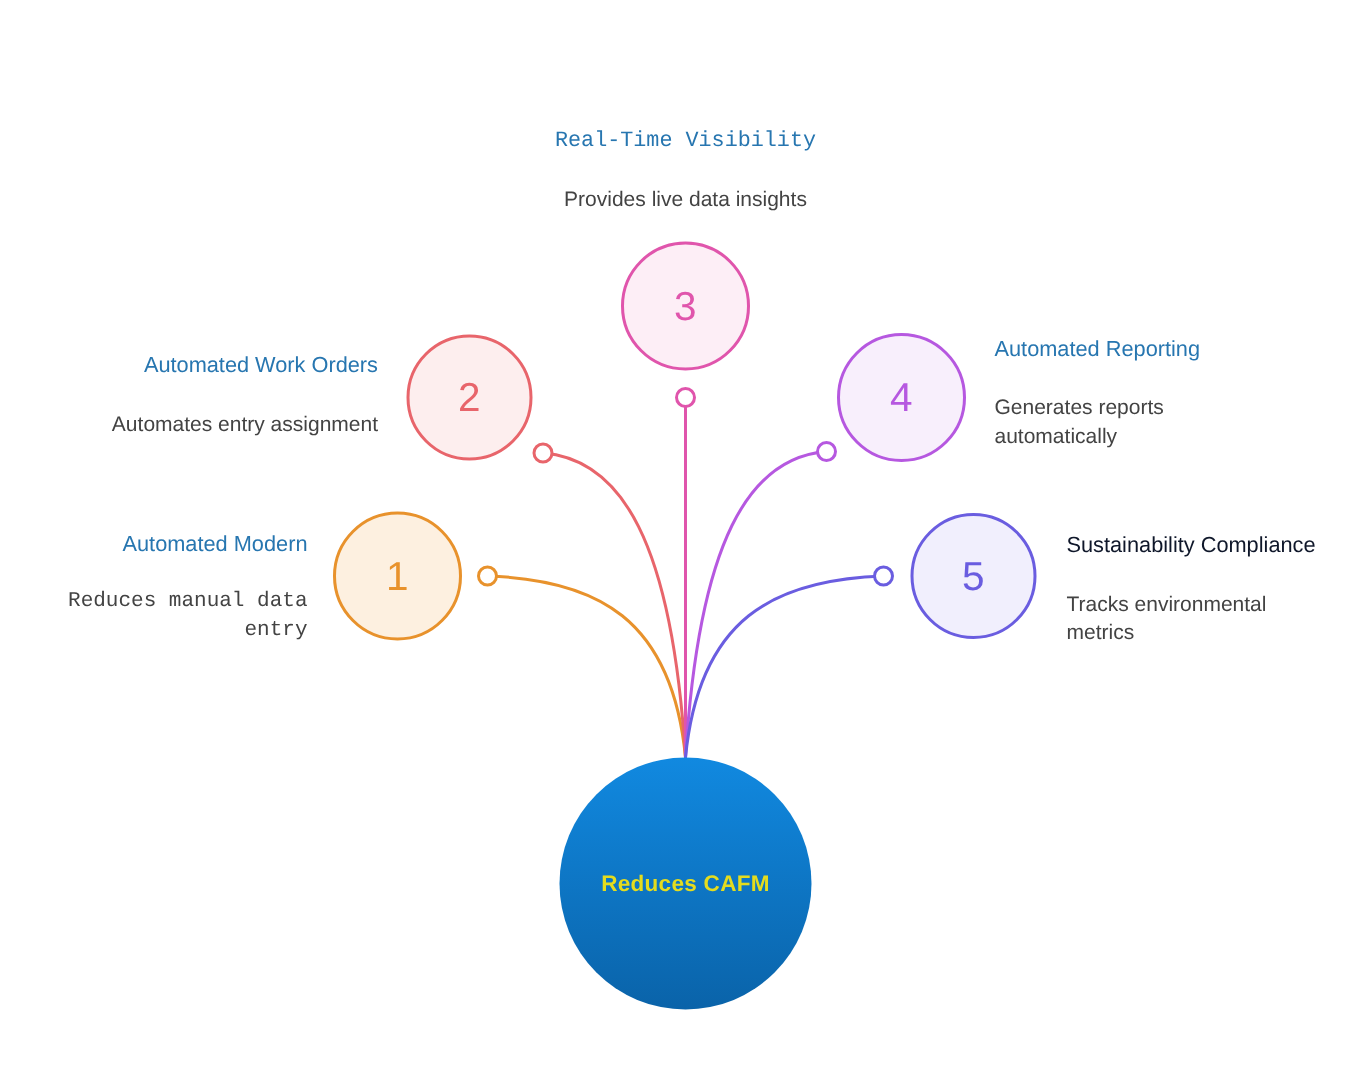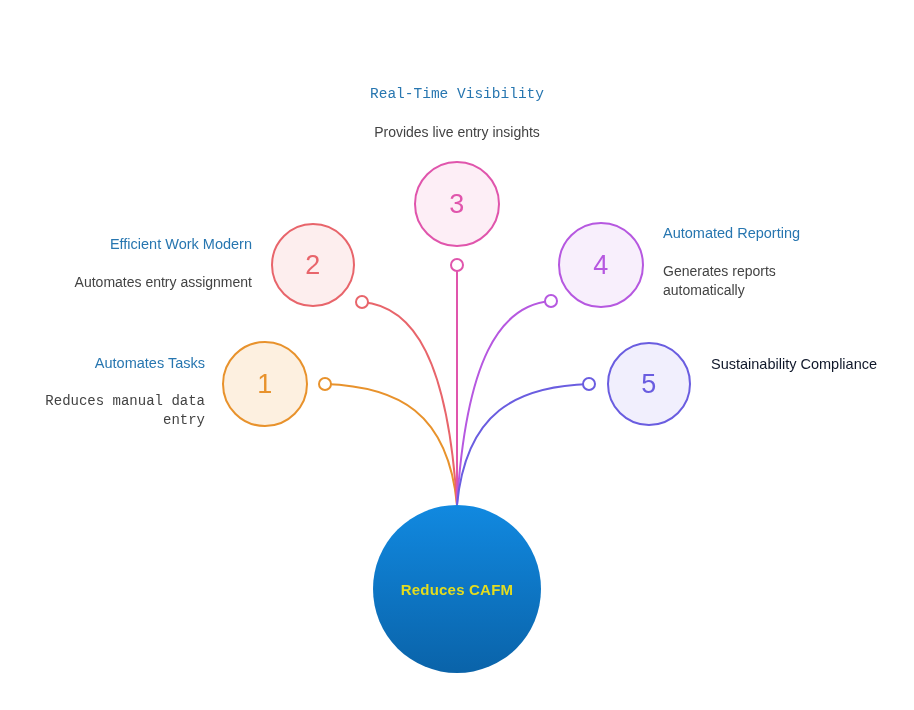--- a/index.html
+++ b/index.html
@@ -129,33 +129,34 @@
       </div>
       <div class="node-circle" style="left: 558px; top: 222px; width: 86px; height: 86px; border-color: rgb(182, 88, 224); background: rgb(248, 239, 252);">
         <span class="node-number" style="color: rgb(182, 88, 224);">4</span>
       </div>
       <div class="node-circle" style="left: 607px; top: 342px; width: 84px; height: 84px; border-color: rgb(106, 93, 224); background: rgb(241, 239, 253);">
         <span class="node-number" style="color: rgb(106, 93, 224);">5</span>
       </div>
     </div>
   <div id="labels-layer">
       <div class="label-block label-left label-wrap" style="left: 20px; top: 355px; width: 185px;">
-        <div class="label-title" style="color: rgb(39, 118, 176);">Automates Tasks</div>
+        <div class="label-title" style="color: rgb(39, 118, 176);">Automated Modern</div>
         <div class="label-desc" style="color: rgb(67, 67, 67); font-family: Liberation Mono, monospace;">Reduces manual data entry</div>
       </div>
       <div class="label-block label-left label-wrap" style="left: 55px; top: 236px; width: 197px;">
-        <div class="label-title" style="color: rgb(39, 118, 176);">Efficient Work Modern</div>
+        <div class="label-title" style="color: rgb(39, 118, 176);">Automated Work Orders</div>
         <div class="label-desc" style="color: rgb(67, 67, 67);">Automates entry assignment</div>
       </div>
       <div class="label-block label-center" style="left: 347px; top: 86px; width: 220px;">
         <div class="label-title" style="color: rgb(39, 118, 176); font-family: Liberation Mono, monospace;">Real-Time Visibility</div>
-        <div class="label-desc" style="color: rgb(67, 67, 67);">Provides live entry insights</div>
+        <div class="label-desc" style="color: rgb(67, 67, 67);">Provides live data insights</div>
       </div>
       <div class="label-block label-right label-wrap" style="left: 663px; top: 225px; width: 150px;">
         <div class="label-title" style="color: rgb(39, 118, 176);">Automated Reporting</div>
         <div class="label-desc" style="color: rgb(67, 67, 67);">Generates reports automatically</div>
       </div>
       <div class="label-block label-right label-wrap" style="left: 711px; top: 356px; width: 178px;">
         <div class="label-title" style="color: #0f172a;">Sustainability Compliance</div>
+        <div class="label-desc" style="color: rgb(67, 67, 67);">Tracks environmental metrics</div>
       </div>
     </div>
 
 </div>
 
 </body></html>

